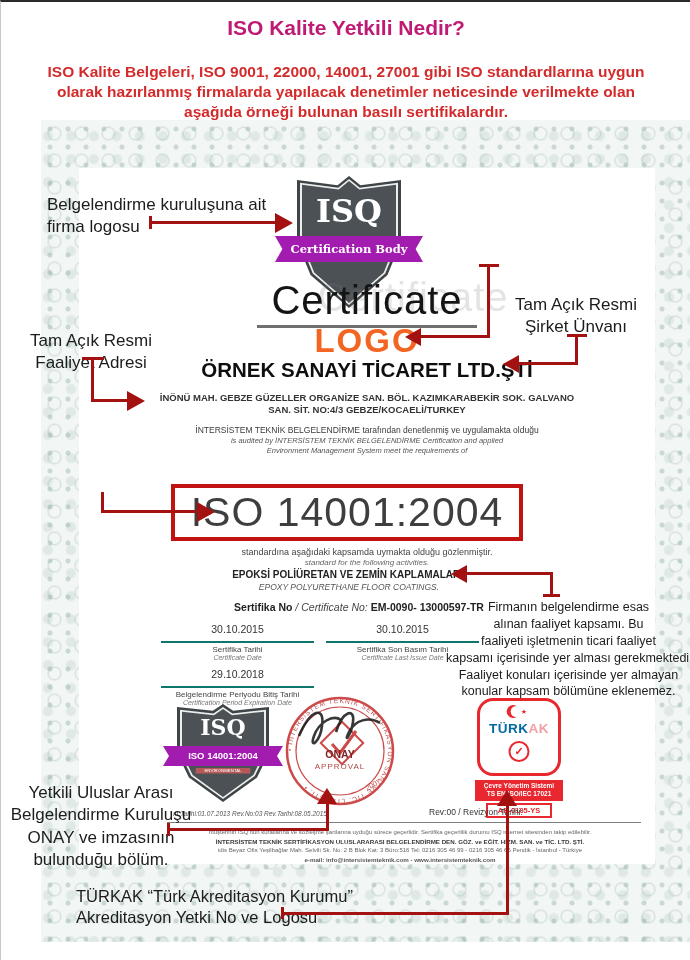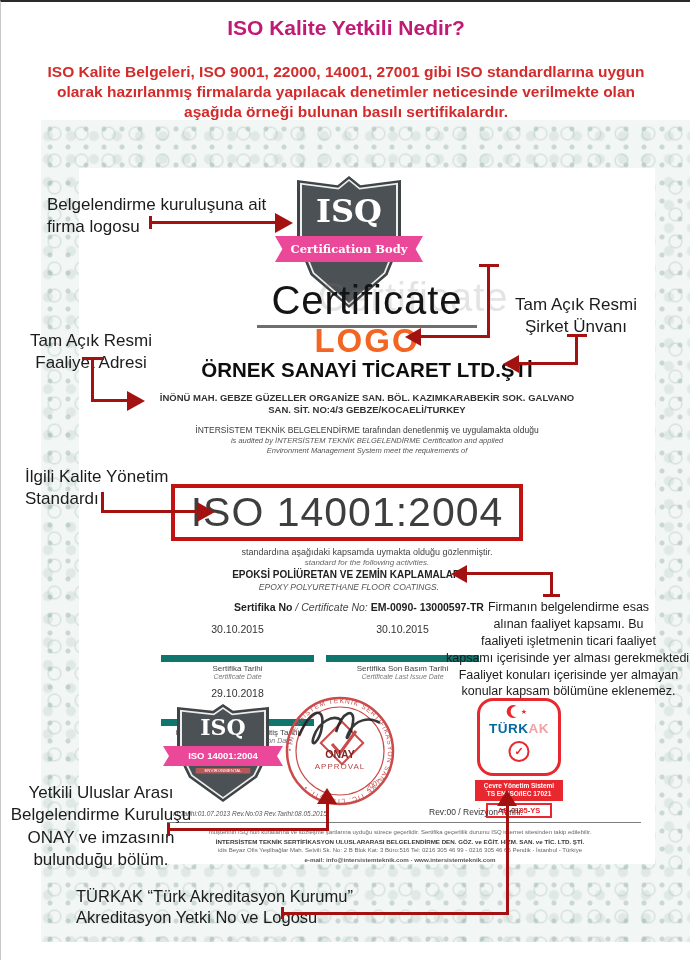--- a/index.html
+++ b/index.html
@@ -20,21 +20,21 @@
     background-size:18px 18px,27px 27px,23px 23px;}
   .frame-inner{position:absolute;left:38px;top:48px;right:36px;bottom:78px;background:#fff;}
   
   .shield-shape{clip-path:polygon(50% 0%,61% 7%,100% 3%,100% 50%,87% 75%,50% 100%,13% 75%,0% 50%,0% 3%,39% 7%);}
   .sh-outer{position:absolute;inset:0;background:#3f4446;}
   .sh-line{position:absolute;inset:3px;background:#eceded;}
   .sh-inner{position:absolute;inset:5px;background:#4b5154;}
   .shield{position:absolute;}
   .shield .isq{position:absolute;left:0;right:0;text-align:center;color:#fff;
                font-family:"DejaVu Serif",serif;font-weight:bold;}
-  .ribbon{position:absolute;background:#ec4899;color:#fff;text-align:center;
+  .ribbon{position:absolute;background:#a21caf;color:#fff;text-align:center;
           font-family:"DejaVu Serif",serif;font-weight:bold;
           clip-path:polygon(0 0,100% 0,95% 50%,100% 100%,0 100%,5% 50%);}
   .sub-strip{position:absolute;background:#b5595b;color:#fff;text-align:center;overflow:hidden;}
   
   .cwrap{position:absolute;left:78px;width:576px;text-align:center;}
   .cert-title{font-size:40px;color:#141414;letter-spacing:1px;display:inline-block;
               border-bottom:3px solid #6f6f6f;padding:0 14px 2px 14px;
               text-shadow:46px -3px 0 rgba(120,120,120,.20);}
   .logo-orange{font-size:33px;font-weight:bold;color:#F26522;letter-spacing:2px;}
   .company{font-size:20.5px;font-weight:bold;color:#0e0e0e;}
@@ -44,21 +44,21 @@
   .iso-box{display:inline-block;border:4px solid #c21313;padding:1px 16px;
            font-size:41px;color:#3e3e3e;letter-spacing:1px;transform:translateX(-20px);}
   .note-tr{font-size:9px;color:#444;}
   .note-en{font-size:8px;font-style:italic;color:#666;}
   .scope-tr{font-size:10px;font-weight:bold;color:#222;transform:translateX(-18px);}
   .scope-en{font-size:8.5px;font-style:italic;color:#555;transform:translateX(-18px);}
   .certno{font-size:10.5px;color:#222;transform:translateX(-8px);}
   .certno .b{font-weight:bold;} .certno .i{font-style:italic;color:#444;font-weight:normal;}
   .dates{position:absolute;left:160px;top:621px;width:318px;display:grid;
          grid-template-columns:1fr 1fr;column-gap:12px;row-gap:7px;text-align:center;}
-  .date-value{font-size:10.5px;color:#333;padding-bottom:20px;border-bottom:7px solid #0f766e;}
+  .date-value{font-size:10.5px;color:#333;padding-bottom:6px;border-bottom:2px solid #0f766e;}
   .date-tr{font-size:8px;color:#444;margin-top:2px;}
   .date-en{font-size:7px;font-style:italic;color:#777;}
   
   .turkak{position:absolute;left:474px;top:696px;width:88px;text-align:center;}
   .tk-box{width:78px;height:72px;border:3px solid #E8272E;border-radius:16px;margin:0 auto;position:relative;background:#fff;}
   .tk-crescent{position:absolute;top:4px;left:50%;transform:translateX(-56%);width:22px;height:14px;}
   .tk-c1{position:absolute;left:0;top:0;width:13px;height:13px;border-radius:50%;background:#E8272E;}
   .tk-c2{position:absolute;left:4px;top:1px;width:11px;height:11px;border-radius:50%;background:#fff;}
   .tk-star{position:absolute;left:14px;top:3px;font-size:7px;color:#E8272E;}
   .tk-name{position:absolute;top:20px;left:0;right:0;font-size:13.5px;font-weight:bold;letter-spacing:.5px;}
@@ -223,22 +223,20 @@
   <div class="ln" style="left:517px;top:360px;width:60px;height:3px;"></div>
   <div class="arr-l" style="left:502px;top:353px;"></div>
 
   <div class="ann ctr" style="left:10px;top:328px;width:160px;">Tam Açık Resmi
 Faaliyet Adresi</div>
   <div class="ln" style="left:81px;top:355px;width:22px;height:3px;"></div>
   <div class="ln" style="left:90px;top:355px;width:3px;height:45px;"></div>
   <div class="ln" style="left:90px;top:397px;width:38px;height:3px;"></div>
   <div class="arr-r" style="left:126px;top:389px;"></div>
 
-  <div class="ann" style="left:24px;top:464px;">İlgili Kalite Yönetim
-Standardı</div>
   <div class="ln" style="left:100px;top:490px;width:3px;height:21px;"></div>
   <div class="ln" style="left:100px;top:508px;width:98px;height:3px;"></div>
   <div class="arr-r" style="left:196px;top:500px;"></div>
 
   <div class="ann ctr" style="left:445px;top:597px;width:245px;font-size:12.5px;line-height:1.35;">Firmanın belgelendirme esas
 alınan faaliyet kapsamı. Bu
 faaliyeti işletmenin ticari faaliyet
 kapsamı içerisinde yer alması gerekmektedir.
 Faaliyet konuları içerisinde yer almayan
 konular kapsam bölümüne eklenemez.</div>

